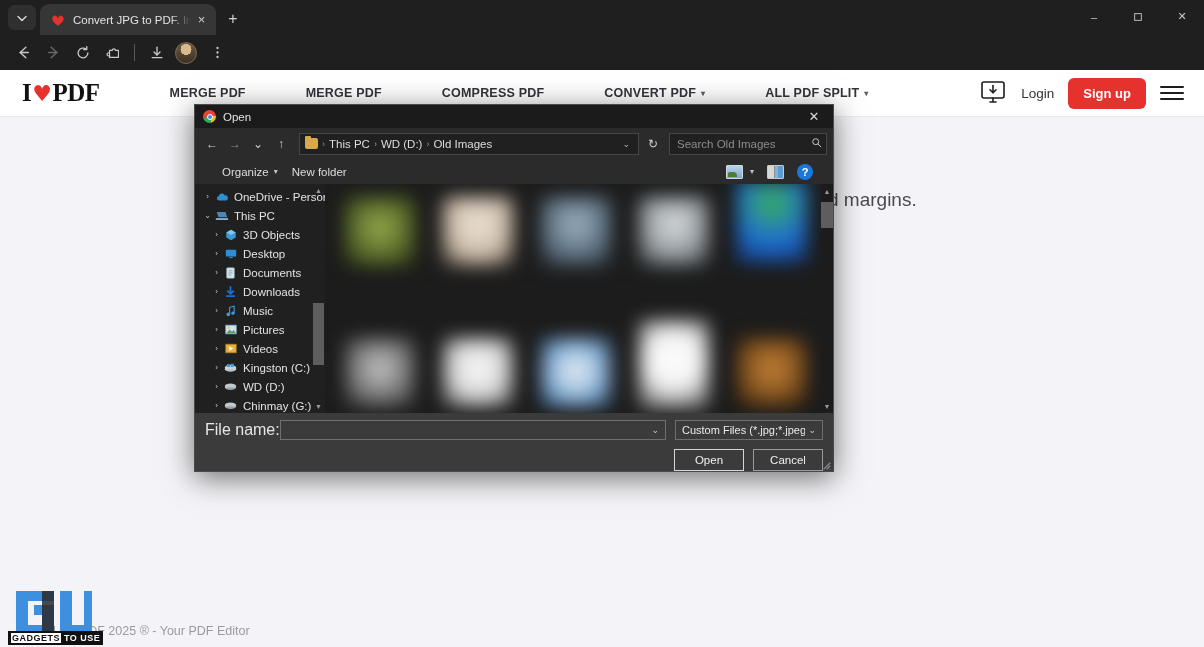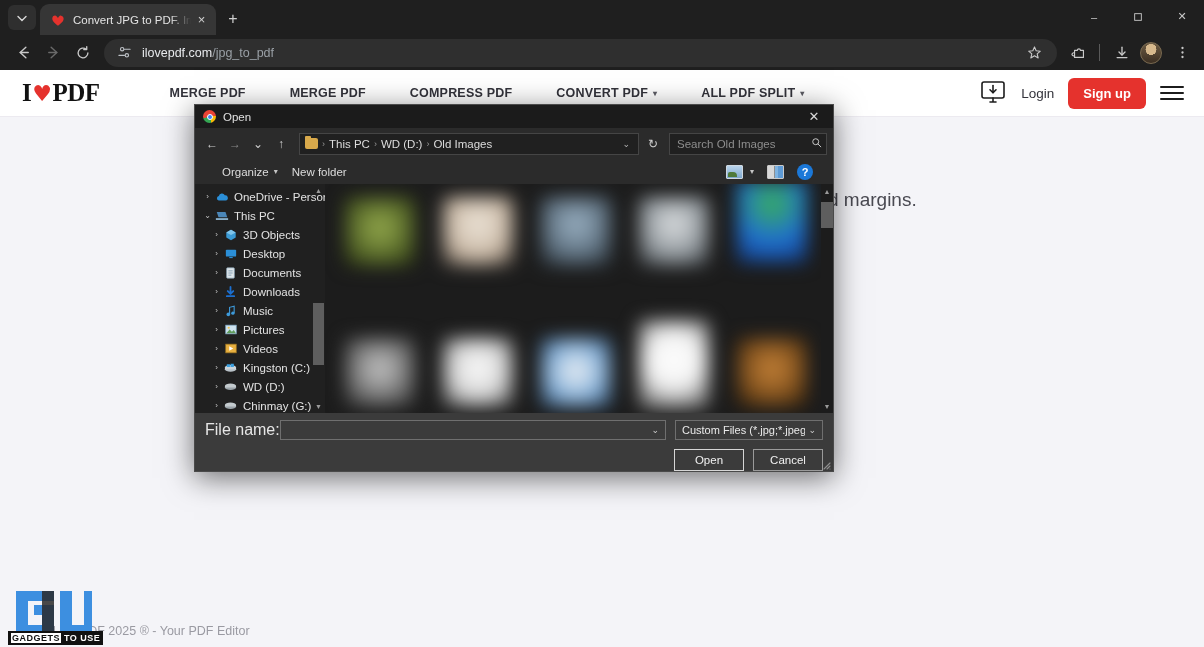--- a/index.html
+++ b/index.html
@@ -111,21 +111,21 @@
     position: absolute; left: 0; top: 0; width: 1204px; height: 47px;
     background: #ffffff; display: flex; align-items: center;
     border-bottom: 1px solid #eceaf0;
   }
   .logo {
     margin-left: 22px; font-size: 25px; font-weight: bold; letter-spacing: -0.5px;
     color: #111; display: flex; align-items: center; cursor: pointer;
     font-family: "Liberation Serif", serif;
   }
   .logo .heart { color: #e5322d; font-size: 22px; margin: 0 1px; font-family: "DejaVu Sans", sans-serif; }
-  .nav-links { display: flex; align-items: center; margin-left: 48px; gap: 0; }
+  .nav-links { display: flex; align-items: center; margin-left: 48px; gap: 16px; }
   .nav-link {
     font-size: 12.5px; font-weight: bold; color: #33333b; letter-spacing: 0.2px;
     padding: 0 22px; cursor: pointer; white-space: nowrap;
     display: flex; align-items: center; gap: 5px;
   }
   .caret { font-size: 8px; color: #5b5b63; }
   .header-right {
     margin-left: auto; display: flex; align-items: center; gap: 14px;
     margin-right: 20px;
   }
@@ -395,36 +395,20 @@
         <path d="M12.5 9 H4" stroke="currentColor" stroke-width="1.5" stroke-linecap="round"></path>
       </svg>
     </div>
     <div class="nav-btn">
       <svg viewBox="0 0 18 18" width="16" height="16">
         <path d="M14.5 9 A5.5 5.5 0 1 1 12.6 4.8" fill="none" stroke="currentColor" stroke-width="1.5" stroke-linecap="round"></path>
         <path d="M13.2 1.8 V5.2 H9.8" fill="none" stroke="currentColor" stroke-width="1.5" stroke-linecap="round" stroke-linejoin="round"></path>
       </svg>
     </div>
 
-    <div class="omnibox">
-      <span class="omni-icon">
-        <svg viewBox="0 0 16 16" width="15" height="15">
-          <circle cx="5.5" cy="4.5" r="1.8" fill="none" stroke="#bdc1c6" stroke-width="1.2"></circle>
-          <path d="M8 4.5 H14" stroke="#bdc1c6" stroke-width="1.2" stroke-linecap="round"></path>
-          <circle cx="10.5" cy="11" r="1.8" fill="none" stroke="#bdc1c6" stroke-width="1.2"></circle>
-          <path d="M2 11 H8" stroke="#bdc1c6" stroke-width="1.2" stroke-linecap="round"></path>
-        </svg>
-      </span>
-      <span class="omni-url"><b>ilovepdf.com</b><span>/jpg_to_pdf</span></span>
-      <span class="omni-star">
-        <svg viewBox="0 0 18 18" width="15" height="15">
-          <path d="M9 2.3 L11 7 L16 7.4 L12.2 10.7 L13.4 15.6 L9 12.9 L4.6 15.6 L5.8 10.7 L2 7.4 L7 7 Z" fill="none" stroke="currentColor" stroke-width="1.3" stroke-linejoin="round"></path>
-        </svg>
-      </span>
-    </div>
 
     <div class="tb-icon">
       <svg viewBox="0 0 18 18" width="16" height="16">
         <path d="M4 6 h3.2 a1.7 1.7 0 1 1 3.4 0 H14 v8 H4 Z M4 9.2 a1.7 1.7 0 1 0 0 2.6" fill="none" stroke="currentColor" stroke-width="1.3" stroke-linejoin="round"></path>
       </svg>
     </div>
     <div class="tb-sep"></div>
     <div class="tb-icon">
       <svg viewBox="0 0 18 18" width="16" height="16">
         <path d="M9 2.5 V11" stroke="currentColor" stroke-width="1.5" stroke-linecap="round"></path>

